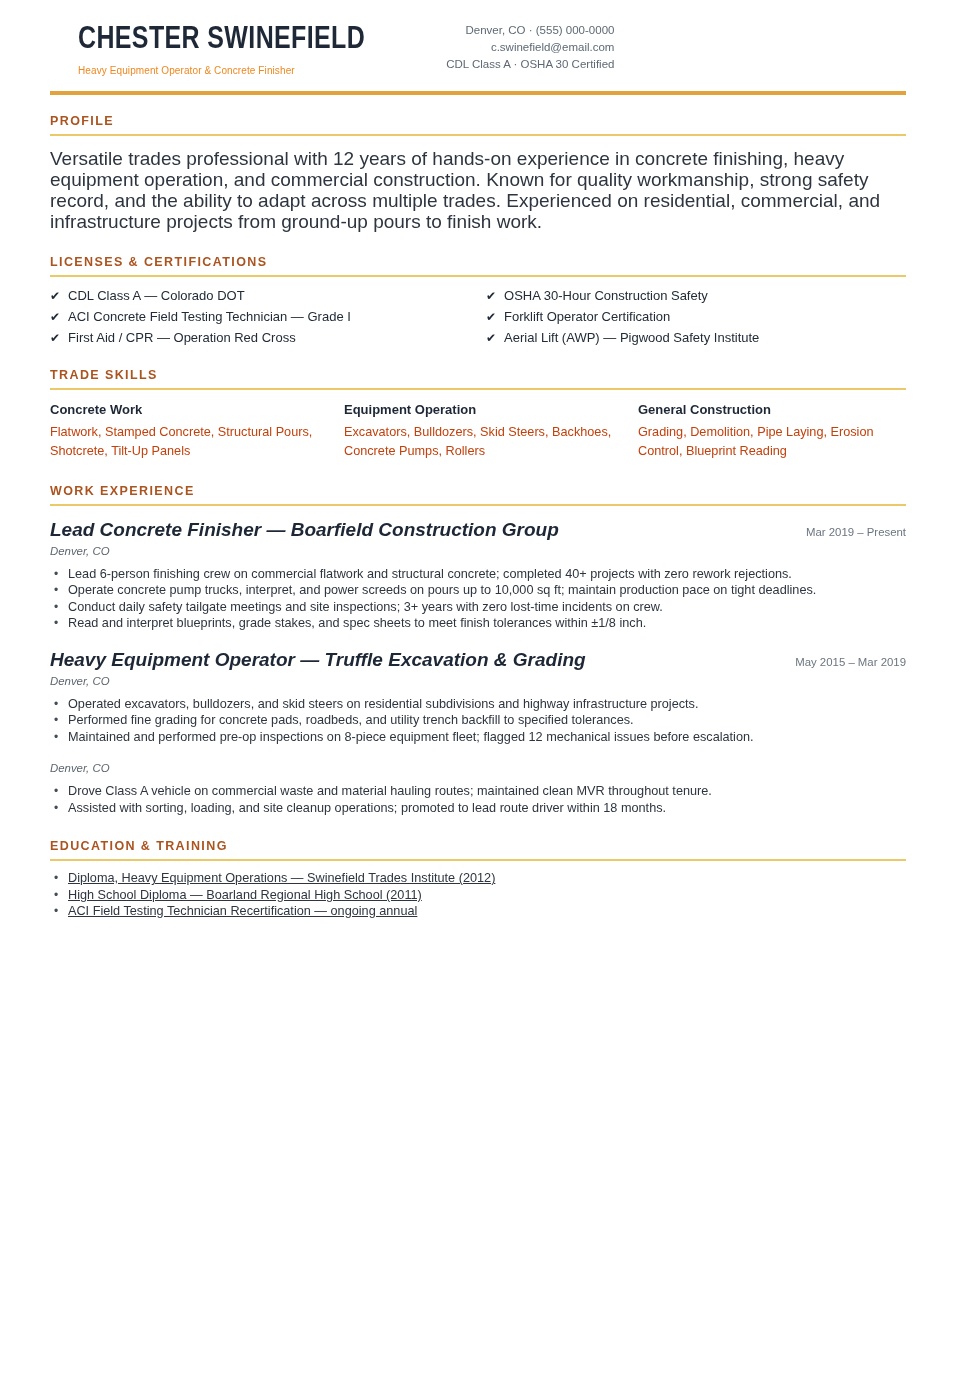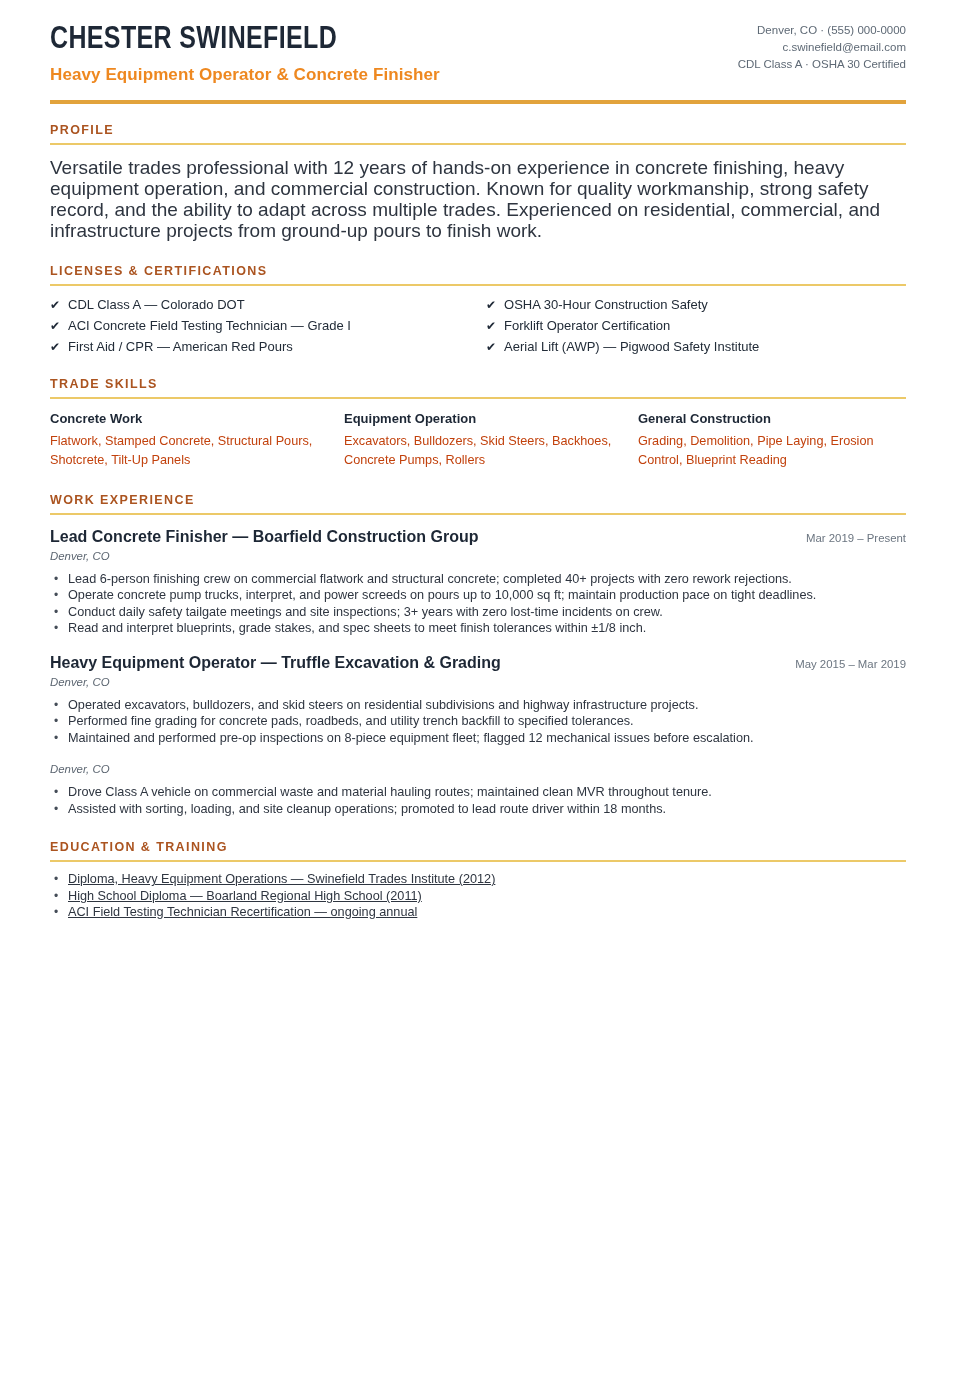--- a/index.html
+++ b/index.html
@@ -5,28 +5,28 @@
   * { margin:0; padding:0; box-sizing:border-box; }
   html,body { background:#ffffff; }
   body {
     width:956px; min-height:1400px; margin:0 auto;
     font-family:"Liberation Sans", sans-serif;
     color:#2e3540;
   }
   .page { padding:16px 50px 0 50px; }
 
   
-  .header-row { display:flex; justify-content:space-between; align-items:flex-start; }
+  .header-row { display:flex; align-items:flex-start;margin-left:28px; }
   .name {
     font-size:32px; font-weight:bold; color:#1e2836;
     line-height:1.05; margin-top:5px; white-space:nowrap;
     letter-spacing:0.5px; transform:scaleX(0.78); transform-origin:left top;
   }
   .headline {
-    font-size:17px; font-weight:bold; color:#ee8820;
+    font-size:10px; font-weight:normal; color:#ee8820;
     margin-top:10px; letter-spacing:0.1px;
   }
   .contact { text-align:right; font-size:11.5px; color:#5e6975; line-height:17px; margin-top:6px; }
   .rule-top { height:4px; background:#e2a33c; margin-top:15px; }
 
   
   .section-heading {
     font-size:12.5px; font-weight:bold; color:#ab5420;
     letter-spacing:1.4px; text-transform:uppercase;
   }
@@ -47,21 +47,21 @@
 
   
   .skills-grid { display:grid; grid-template-columns:1fr 1fr 1fr; column-gap:26px; margin-top:12px; }
   .skill-title { font-size:13px; font-weight:bold; color:#1d2735; }
   .skill-text { margin-top:6px; font-size:12.7px; line-height:19px; color:#c2410c; }
 
   
   .job { margin-top:13px; }
   .job + .job { margin-top:17px; }
   .job-header { display:flex; justify-content:space-between; align-items:baseline; }
-  .job-title { font-size:16px; font-weight:bold; color:#1d2735; }
+  .job-title { font-size:19px; font-weight:bold; color:#1d2735;font-style:italic; }
   .job-dates { font-size:11.4px; color:#6b7580; white-space:nowrap; margin-left:16px; }
   .job-location { font-size:11.4px; font-style:italic; color:#5b6570; margin-top:4px; }
   ul.bullets { list-style:none; margin-top:9px; }
   ul.bullets li {
     position:relative; padding-left:18px;
     font-size:12.7px; line-height:16.5px; color:#2e3540;
   }
   ul.bullets li::before {
     content:"•"; position:absolute; left:4px; top:0;
     color:#444c57; font-size:12px;
@@ -105,21 +105,21 @@
           <span>CDL Class A — Colorado DOT</span>
         </div>
 
         <div class="license-item">
           <span class="check">✔</span>
           <span>ACI Concrete Field Testing Technician — Grade I</span>
         </div>
 
         <div class="license-item">
           <span class="check">✔</span>
-          <span>First Aid / CPR — American Red Pours</span>
+          <span>First Aid / CPR — Operation Red Cross</span>
         </div>
       </div>
     <div class="license-col">
 
         <div class="license-item">
           <span class="check">✔</span>
           <span>OSHA 30-Hour Construction Safety</span>
         </div>
 
         <div class="license-item">

